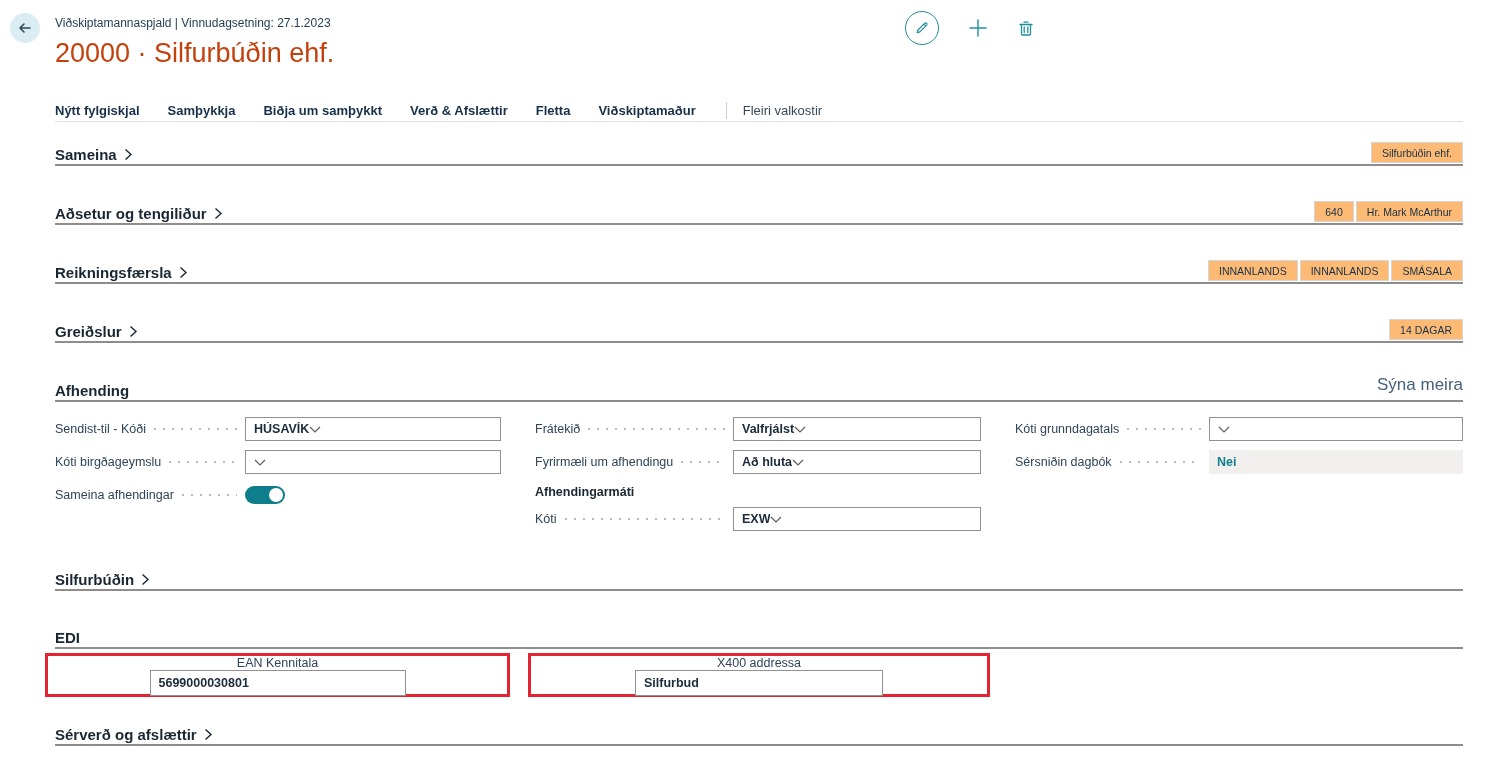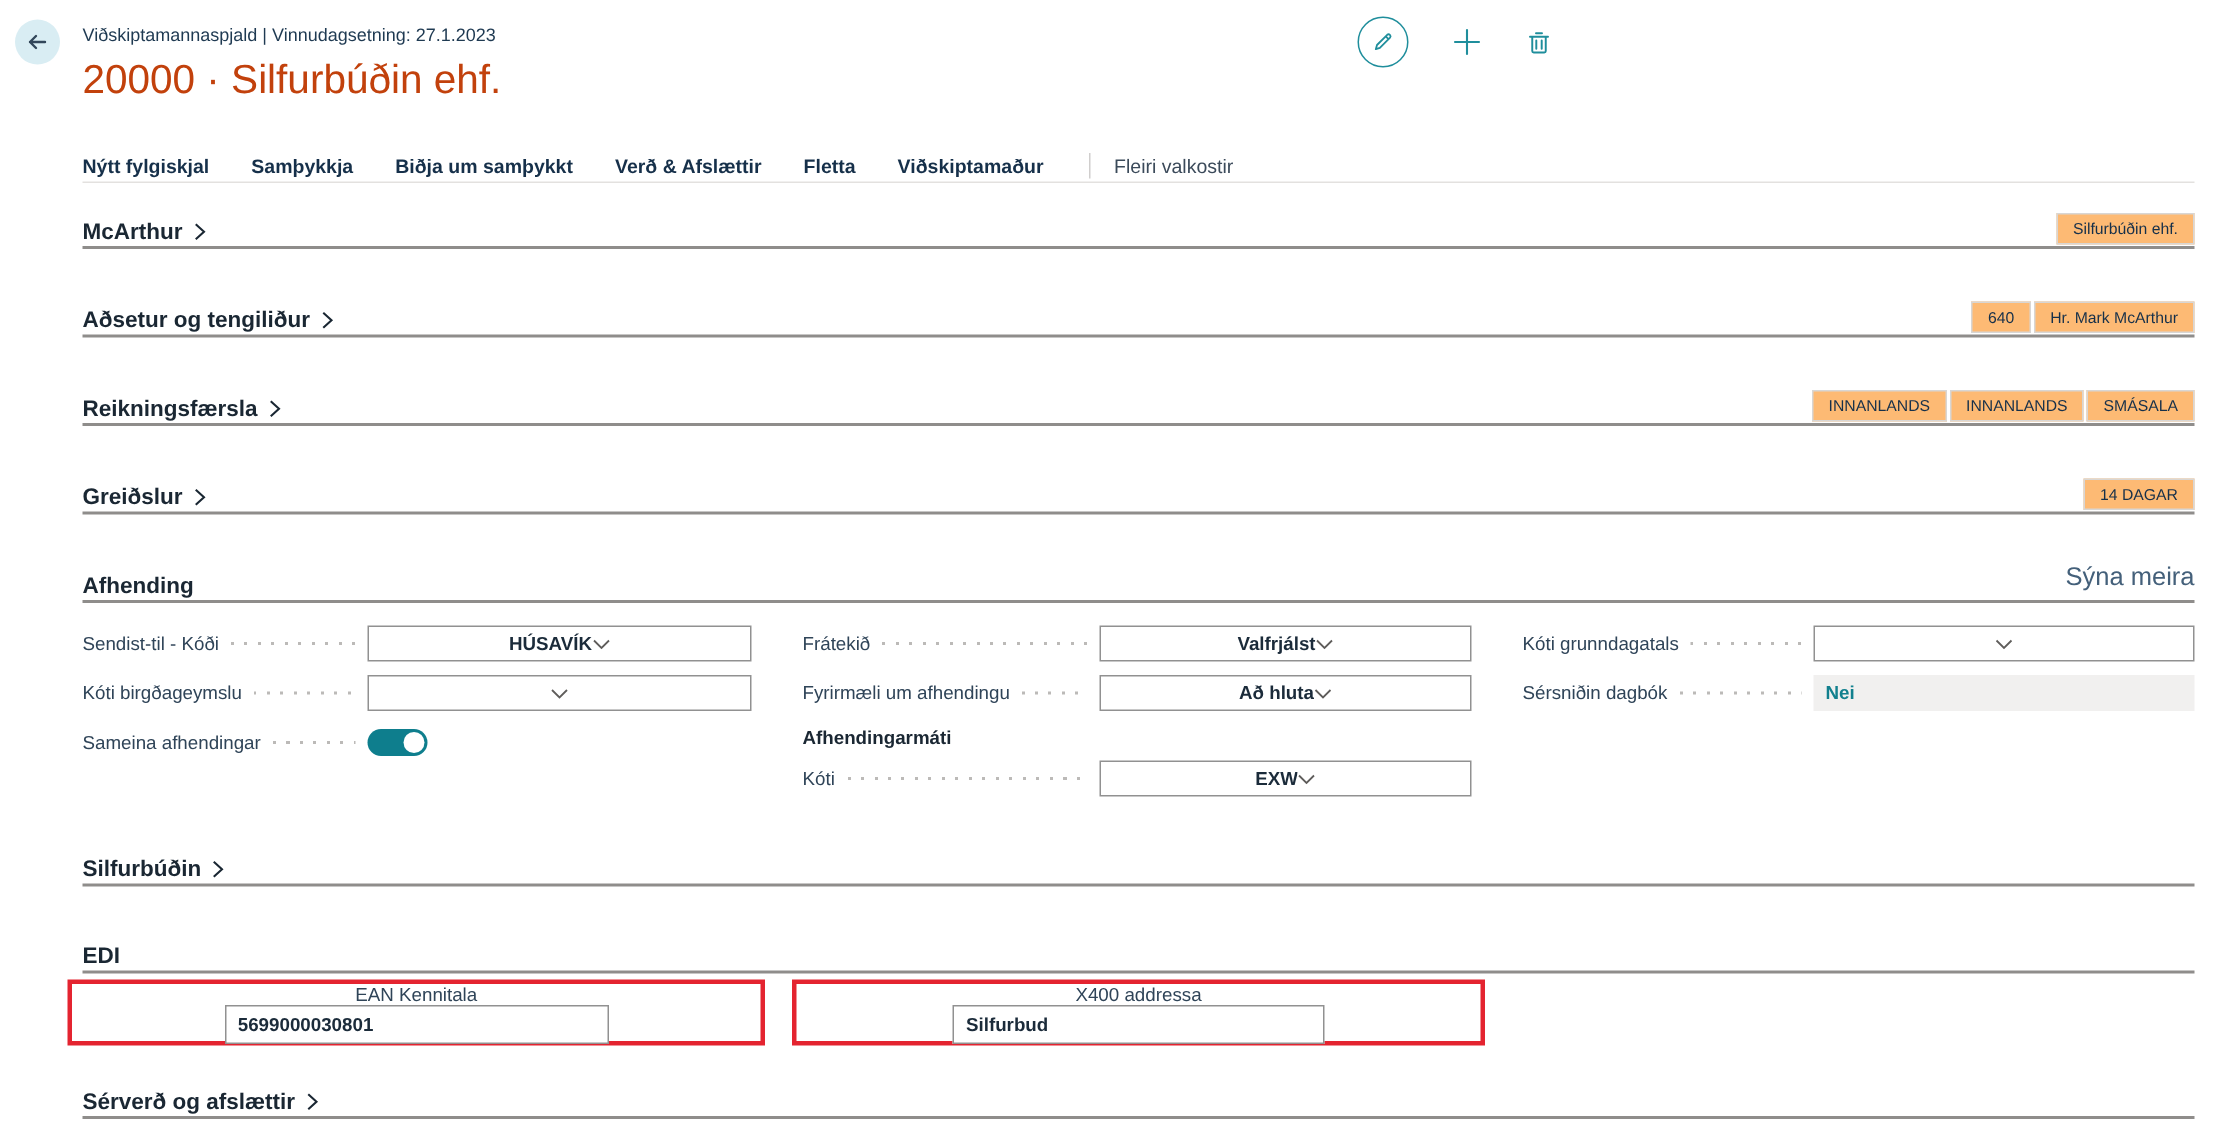--- a/index.html
+++ b/index.html
@@ -36,21 +36,21 @@
   .col{position:absolute;top:417px;}
   .col1{left:55px;width:446px;}
   .col2{left:535px;width:446px;}
   .col3{left:1015px;width:448px;}
   .field{display:flex;align-items:center;height:24px;margin-bottom:9px;}
   .flabel{font-size:12.5px;color:#2f4458;white-space:nowrap;}
   .leader{flex:1;height:2px;margin:0 8px;background:repeating-linear-gradient(to right,#bcbab8 0 2px,transparent 2px 9px);}
   .control{width:256px;flex:none;}
   .col2 .control{width:248px;}
   .col3 .control{width:254px;}
-  .combo{border:1px solid #919191;height:24px;box-sizing:border-box;display:flex;align-items:center;justify-content:center;padding:0 8px;background:#fff;cursor:pointer;}
+  .combo{border:1px solid #919191;height:24px;box-sizing:border-box;display:flex;align-items:center;justify-content:flex-start;padding:0 8px;background:#fff;cursor:pointer;}
   .combo-value{font-size:12.5px;font-weight:700;color:#1b2b3a;white-space:nowrap;overflow:hidden;}
   .toggle{width:40px;height:18px;border-radius:10px;background:#0e7e8d;position:relative;cursor:pointer;}
   .toggle-knob{position:absolute;right:2px;top:2px;width:14px;height:14px;border-radius:50%;background:#fff;}
   .group-label{font-size:12.5px;font-weight:700;color:#1a2733;height:18px;line-height:18px;margin:3px 0 6px;}
   .readonly{background:#f1f0ef;height:24px;display:flex;align-items:center;padding:0 8px;font-size:12.5px;font-weight:700;color:#12808e;box-sizing:border-box;}
 
   
   .edi-box{position:absolute;top:653px;height:44px;border:3px solid #e42430;box-sizing:border-box;display:flex;align-items:center;padding:0 10px;background:#fff;}
   .edi-box1{left:45px;width:465px;flex-direction:column;}
   .edi-box2{left:528px;width:462px;flex-direction:column;}
@@ -105,21 +105,21 @@
     <div class="menu-item">Fletta</div>
     <div class="menu-item">Viðskiptamaður</div>
     <div class="menu-sep"></div>
     <div class="menu-more">Fleiri valkostir</div>
   </div>
   <div class="menu-divider"></div>
 
   <div class="sec" style="top:143px">
     <div class="sec-row">
       <div class="sec-head">
-        <span class="sec-title">McArthur</span>
+        <span class="sec-title">Sameina</span>
         <span class="chev">
             <svg width="10" height="13" viewBox="0 0 10 13">
               <path d="M2.5 1.5 L8 6.5 L2.5 11.5" fill="none" stroke="#1a2733" stroke-width="1.4"></path>
             </svg>
           </span>
       </div>
       <div class="badges">
         <div class="badge">Silfurbúðin ehf.</div>
       </div>
     </div>

